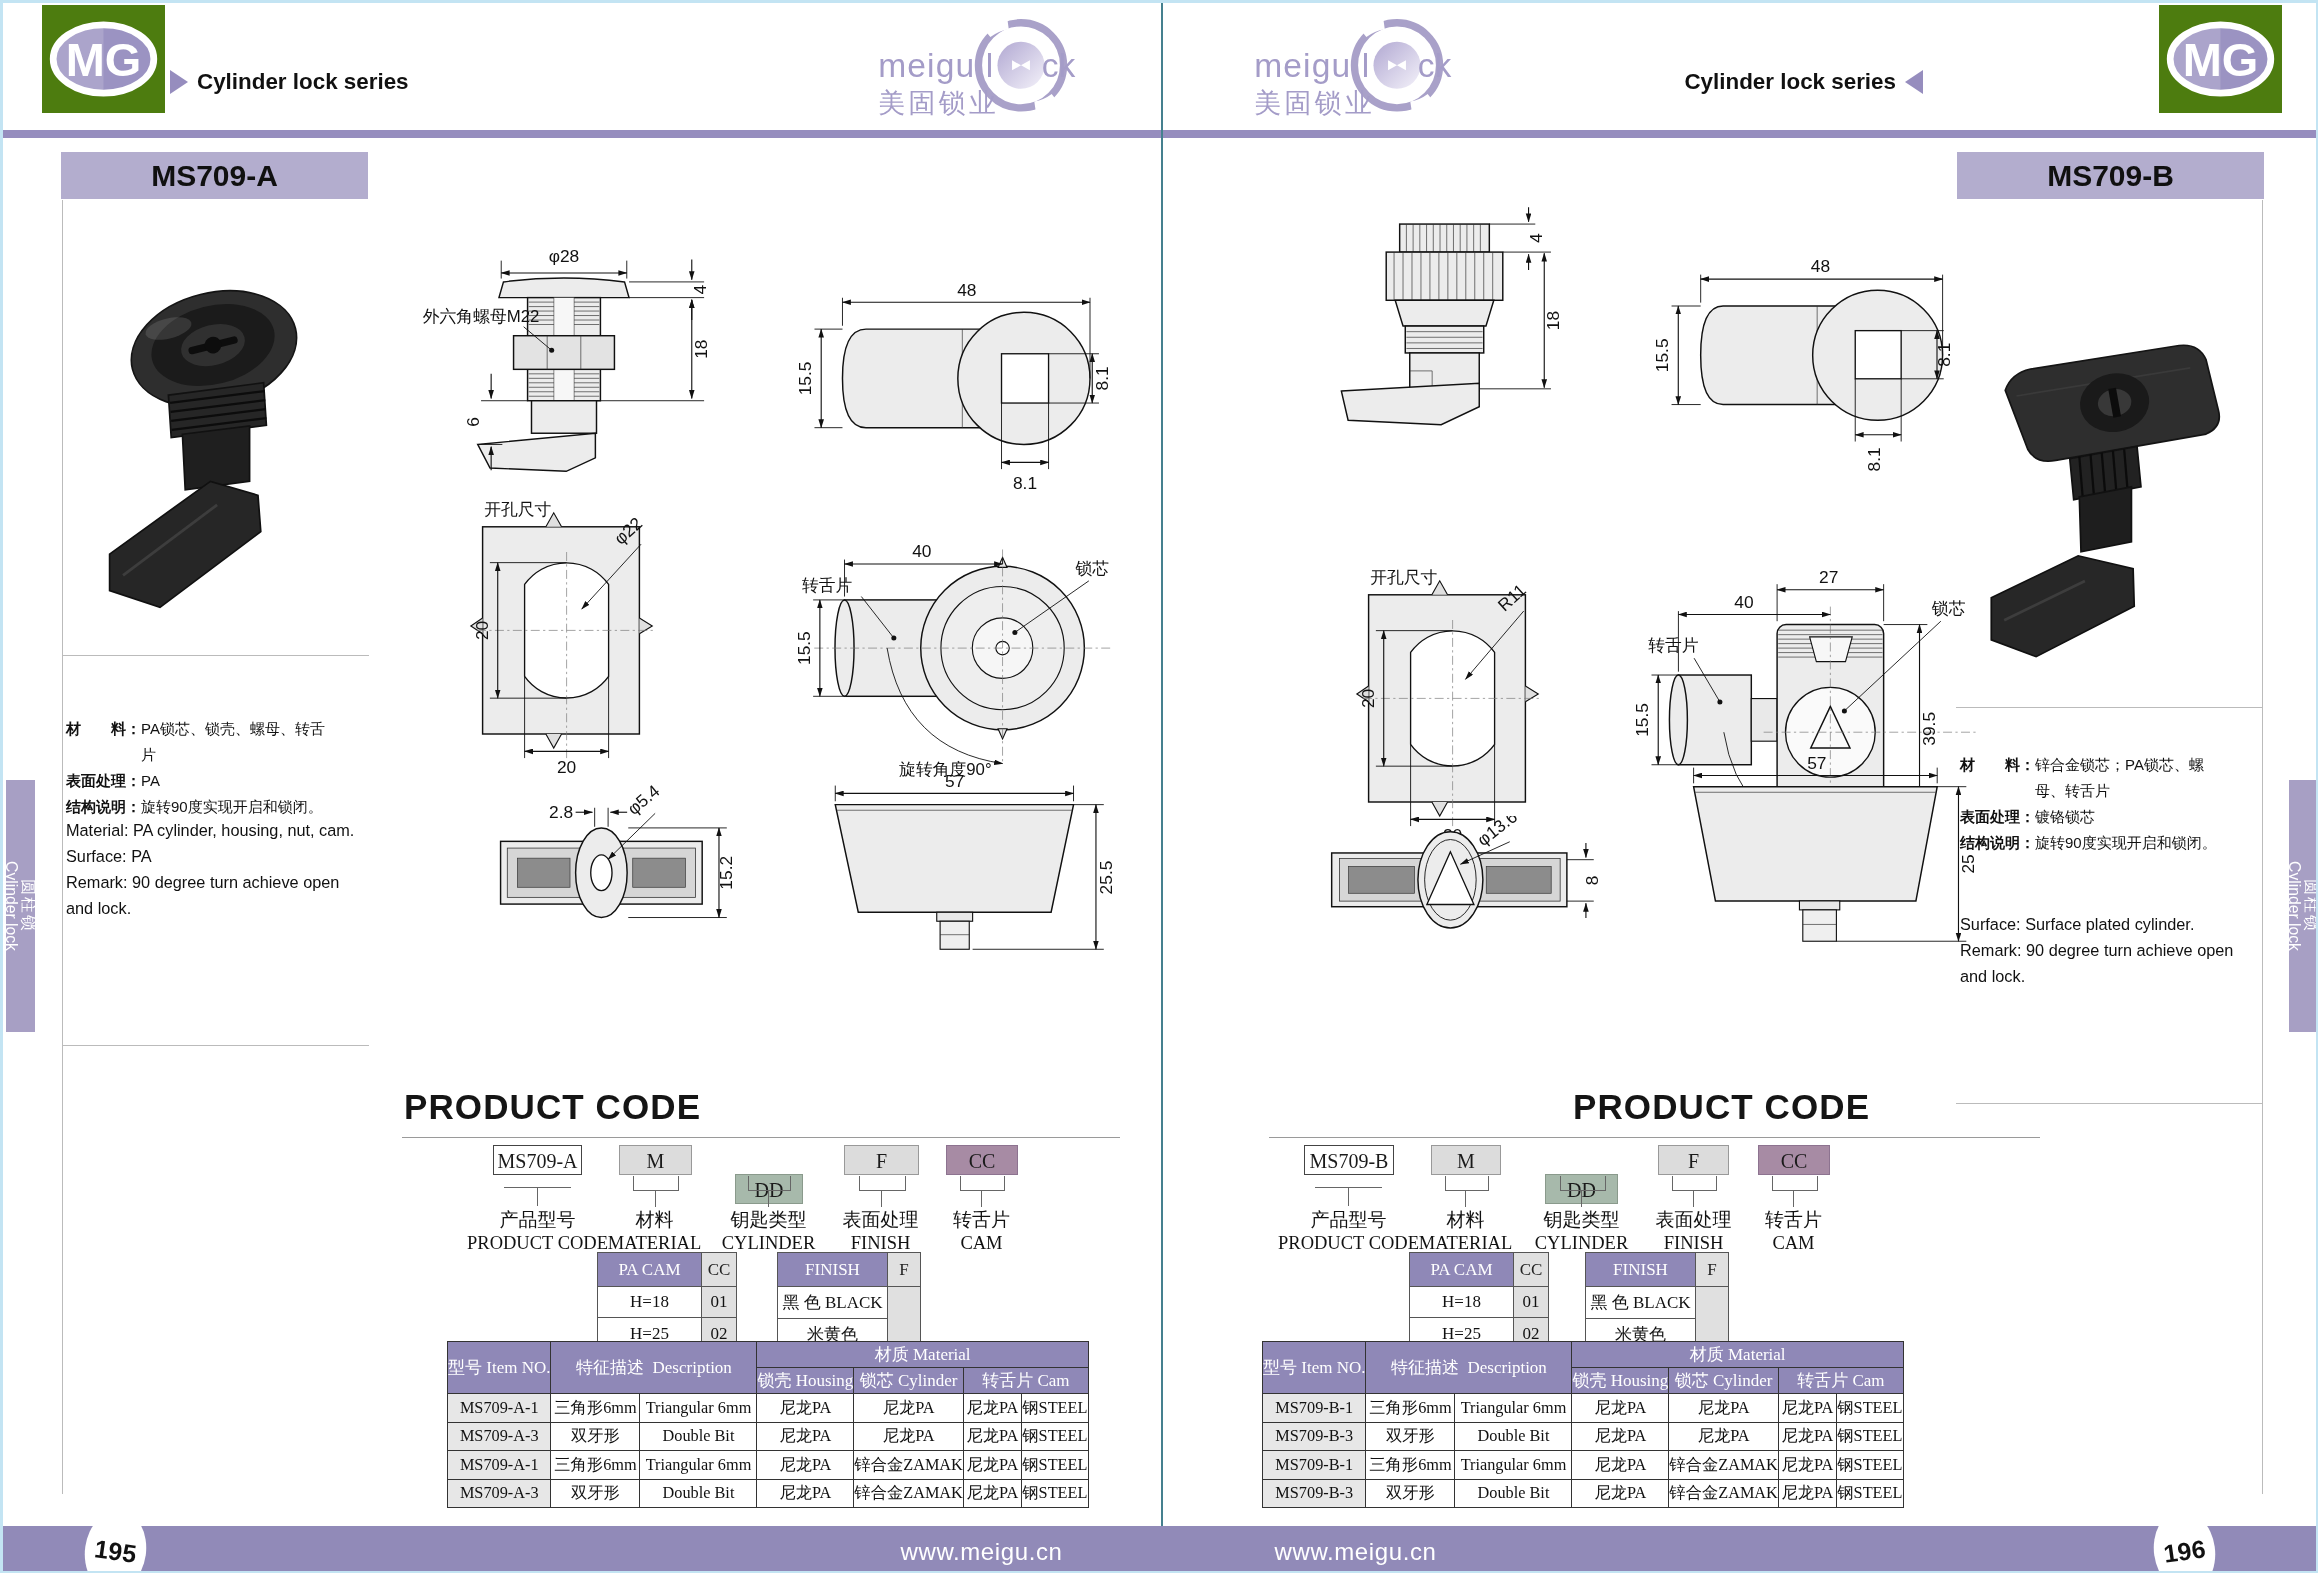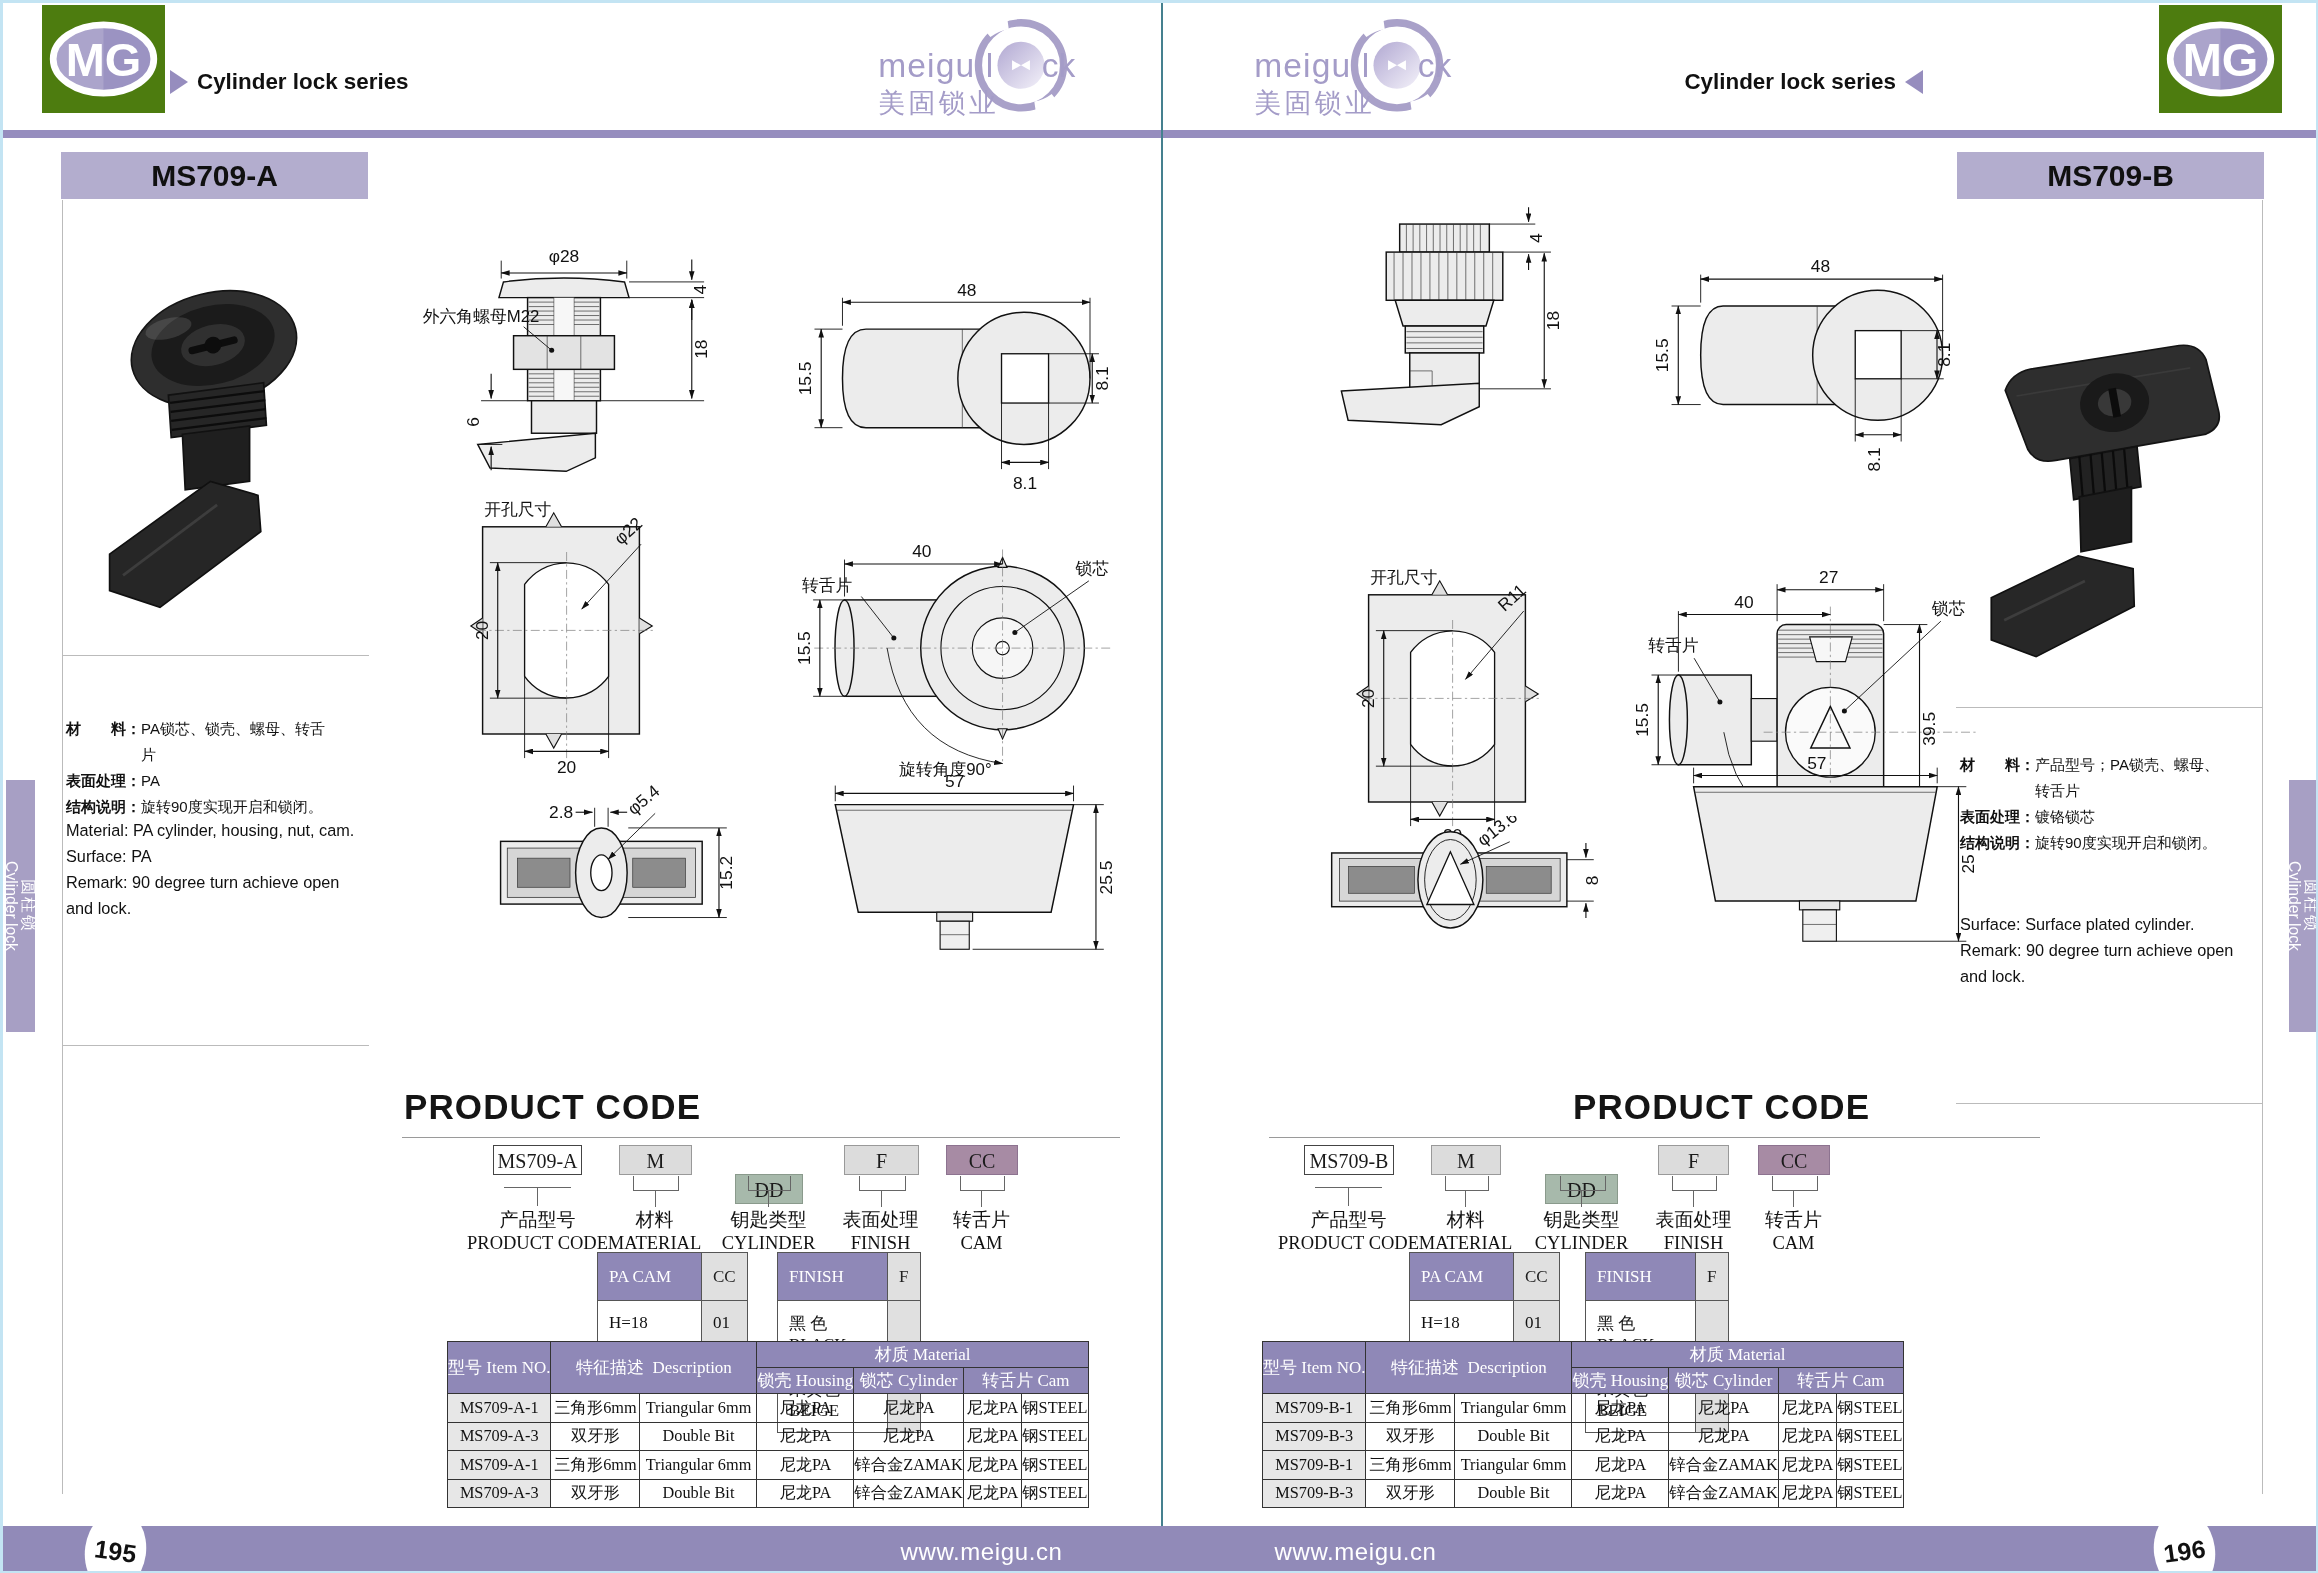--- a/index.html
+++ b/index.html
@@ -35,21 +35,21 @@
   .cb-green{background:#a7b9ab;border:0.6px solid #8a9a8c;margin-top:29px;}
   .cb-purple{background:#a78ba4;border:0.6px solid #8d7390;}
   .bracket{border-left:1.1px solid #666;border-right:1.1px solid #666;border-bottom:1.1px solid #666;height:13.5px;}
   .stem{width:1.1px;background:#666;}
   .hbar{height:1.1px;background:#666;}
   .pc-label{text-align:center;font-family:"Liberation Serif",serif;color:#111;}
   .pc-label .cn{font-size:19px;line-height:25px;}
   .pc-label .en{font-size:18.5px;line-height:23.6px;}
   
   .stbl{border-collapse:collapse;table-layout:fixed;font-family:"Liberation Serif",serif;font-size:17px;color:#111;}
-  .stbl td{border:1.1px solid #555;text-align:left;padding:11px;height:22.4px;}
+  .stbl td{border:1.1px solid #555;text-align:center;padding:4px;height:22.4px;}
   .stbl .h1{background:#8f88b7;color:#fff;height:25px;}
   .stbl .h2{background:#e0e0e0;color:#222;height:25px;}
   .stbl .c2{background:#e0e0e0;}
   
   .itbl{border-collapse:collapse;table-layout:fixed;font-family:"Liberation Serif",serif;font-size:16.3px;color:#111;}
   .itbl td{border:1.1px solid #333;text-align:center;padding:0;overflow:hidden;white-space:nowrap;}
   .itbl .hd{background:#8f88b7;color:#fff;font-size:17px;}
   .itbl .ino{background:#e7e7e7;text-align:center;}
   .itbl tr.hrow td{height:25px;}
   .itbl tr.drow td{height:27.5px;}
@@ -533,21 +533,21 @@
   <div class="abs tab" style="left:2286px;top:777px;width:29px;height:252px;">
     <div class="tab-inner">
       <div class="tab-cn">圆柱锁</div>
       <div class="tab-en">Cylinder lock</div>
     </div>
   </div>
 
   <div class="abs" style="left:1957px;top:749px;width:303px;">
     <div class="csr">
         <span class="csl">材　　料：</span>
-        <span class="csv">产品型号；PA锁壳、螺母、转舌片</span>
+        <span class="csv">锌合金锁芯；PA锁芯、螺母、转舌片</span>
       </div>
     <div class="csr">
         <span class="csl">表面处理：</span>
         <span class="csv">镀铬锁芯</span>
       </div>
     <div class="csr">
         <span class="csl">结构说明：</span>
         <span class="csv" style="width:219px">旋转90度实现开启和锁闭。</span>
       </div>
   </div>

